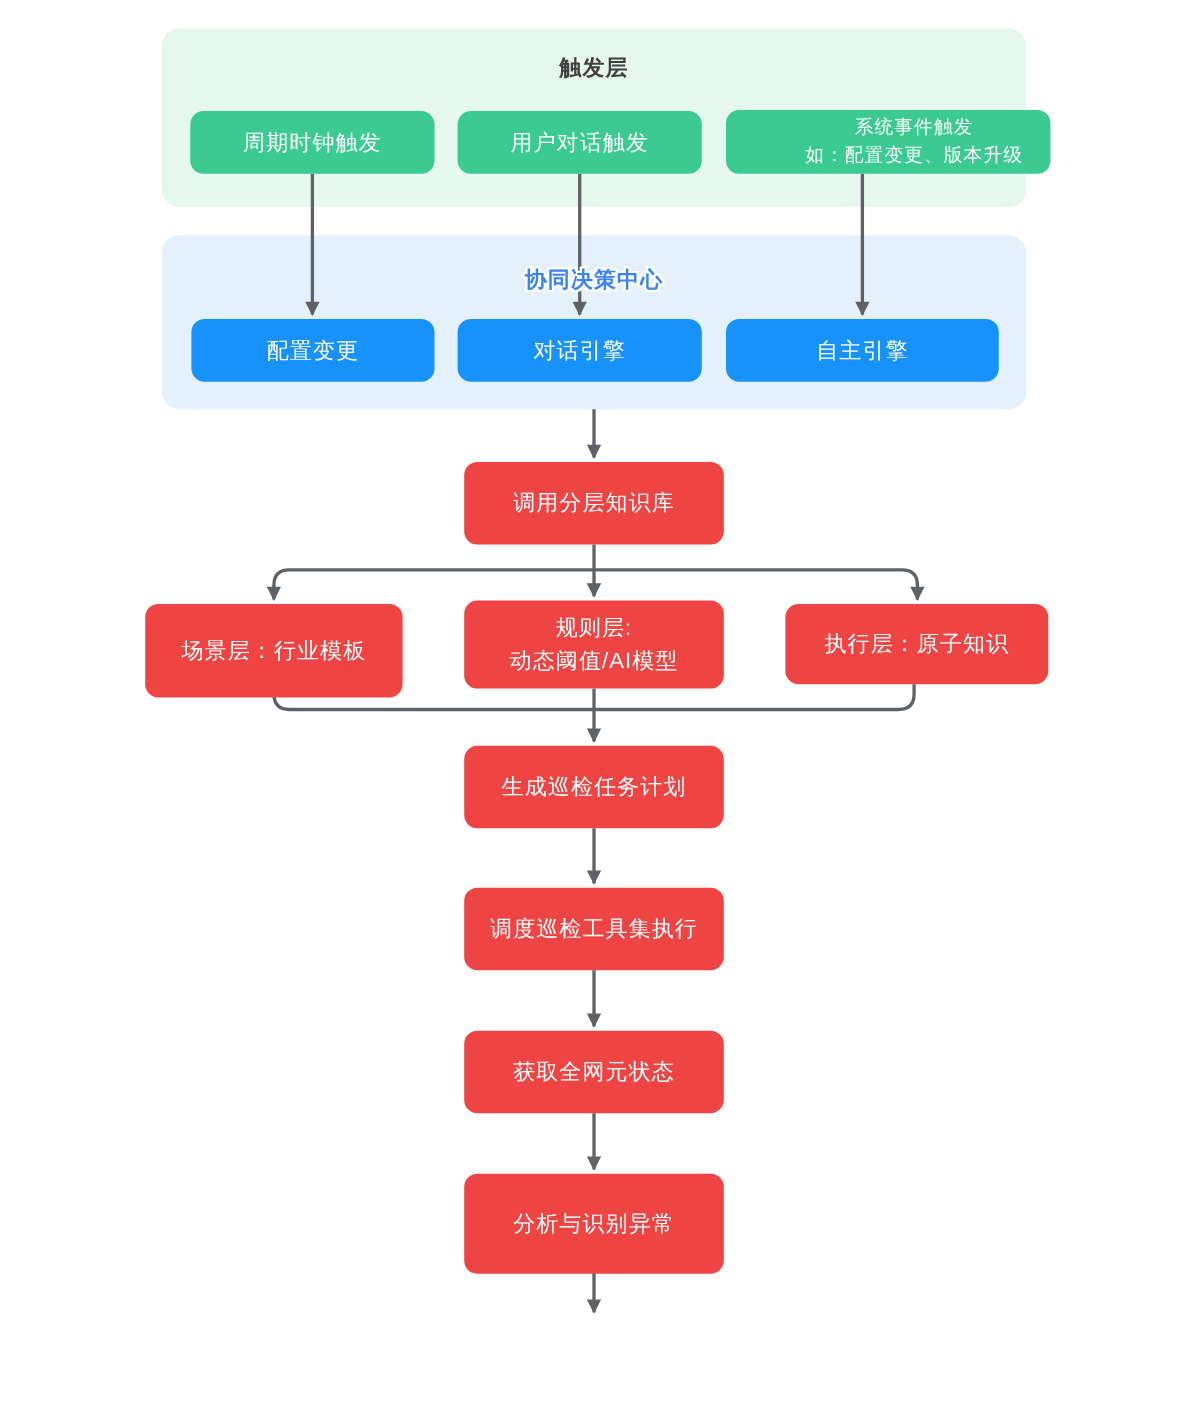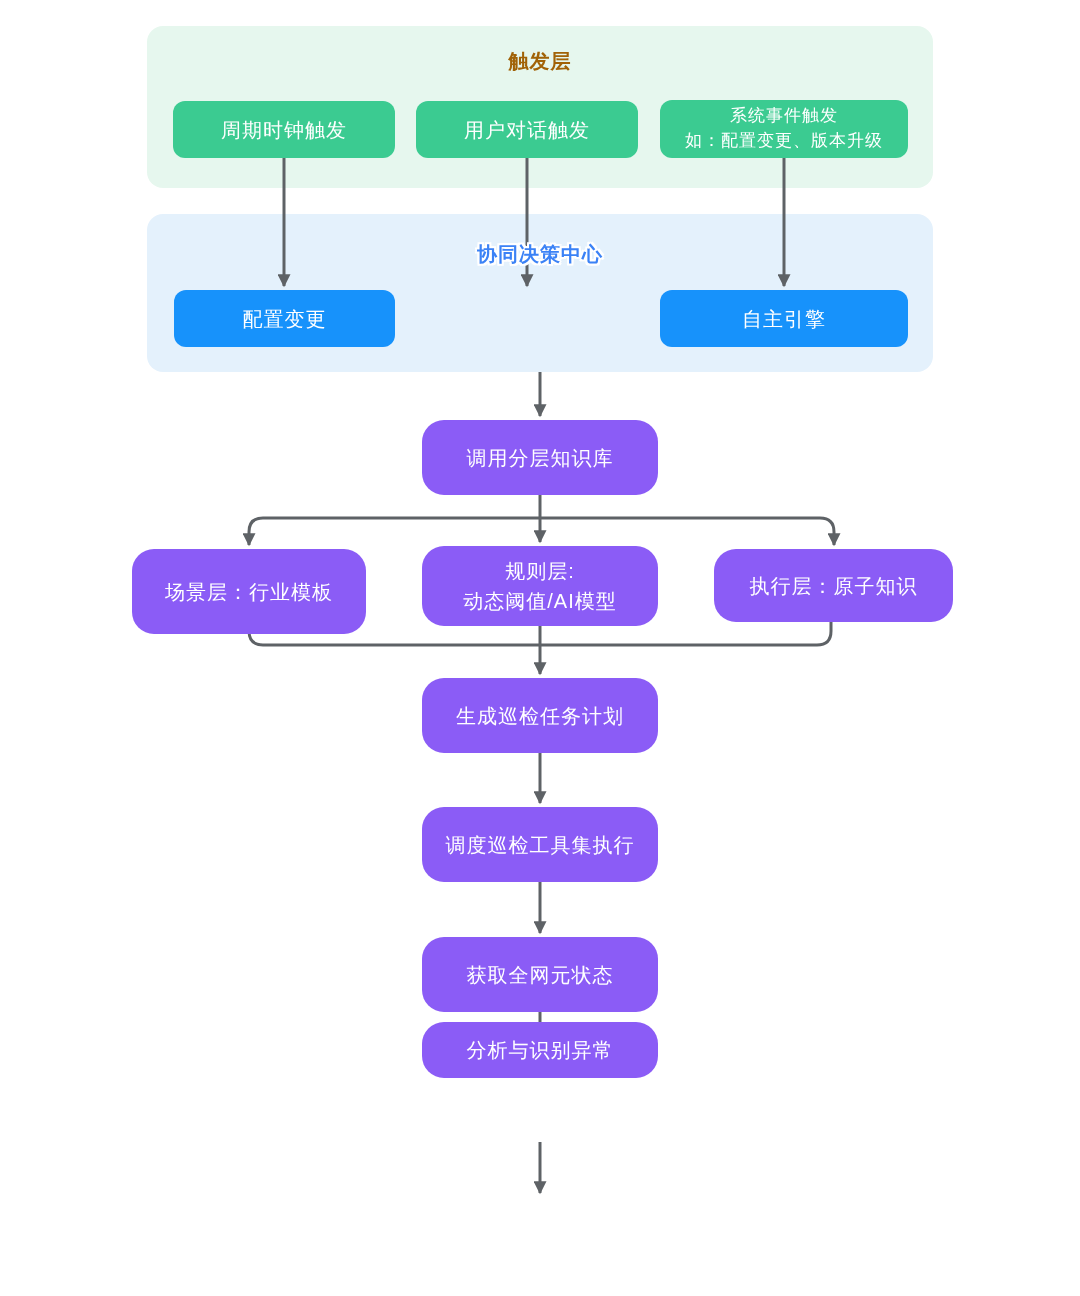--- a/index.html
+++ b/index.html
@@ -29,21 +29,21 @@
   }
   .section-title {
     position: absolute;
     left: 147px; width: 786px;
     text-align: center;
     font-size: 20px;
     font-weight: 700;
     z-index: 3;
     letter-spacing: 1px;
   }
-  .title-trigger { top: 48px; color: #a16207; }
+  .title-trigger { top: 48px; color: #404040; }
   .title-decision {
     top: 241px; color: #3b82f6;
     text-shadow:
       -2px -2px 0 #fff, 2px -2px 0 #fff, -2px 2px 0 #fff, 2px 2px 0 #fff,
       -2px 0 0 #fff, 2px 0 0 #fff, 0 -2px 0 #fff, 0 2px 0 #fff;
   }
   .node {
     position: absolute;
     display: flex;
     flex-direction: column;
@@ -52,41 +52,41 @@
     color: #ffffff;
     font-size: 20px;
     font-weight: 500;
     text-align: center;
     z-index: 2;
     letter-spacing: 1px;
     line-height: 1.4;
   }
   .node-green { background: #3bcb91; border-radius: 12px; }
   .node-blue  { background: #1792fb; border-radius: 12px; }
-  .node-flow  { background: #8b5cf6; border-radius: 22px; }
+  .node-flow  { background: #ef4444; border-radius: 12px; }
   .two-line { font-size: 17px; line-height: 1.45; }
 
   
   .g1 { left: 173px; top: 101px; width: 222px; height: 57px; }
   .g2 { left: 416px; top: 101px; width: 222px; height: 57px; }
-  .g3 { left: 660px; top: 100px; width: 248px; height: 58px; }
+  .g3 { left: 660px; top: 100px; width: 248px; height: 58px; padding-left: 47px; }
   
   .b1 { left: 174px; top: 290px; width: 221px; height: 57px; }
   .b2 { left: 416px; top: 290px; width: 222px; height: 57px; }
   .b3 { left: 660px; top: 290px; width: 248px; height: 57px; }
   
   .k  { left: 422px; top: 420px; width: 236px; height: 75px; }
   .kbl { left: 132px; top: 549px; width: 234px; height: 85px; }
   .kbm { left: 422px; top: 546px; width: 236px; height: 80px; line-height: 1.5; }
   .kbr { left: 714px; top: 549px; width: 239px; height: 73px; }
   
   .f1 { left: 422px; top: 678px;  width: 236px; height: 75px; }
   .f2 { left: 422px; top: 807px;  width: 236px; height: 75px; }
   .f3 { left: 422px; top: 937px;  width: 236px; height: 75px; }
-  .f4 { left: 422px; top: 1022px; width: 236px; height: 56px; }
+  .f4 { left: 422px; top: 1067px; width: 236px; height: 91px; }
   .f5 { left: 422px; top: 1197px; width: 236px; height: 75px; }
 </style>
 </head>
 <body>
 
 <div class="canvas">
 
   <div class="section sec-trigger"></div>
   <div class="section sec-decision"></div>
 
@@ -123,20 +123,23 @@
     <span>用户对话触发</span>
   </div>
   <div class="node node-green g3 two-line">
     <span>系统事件触发</span>
     <span>如：配置变更、版本升级</span>
   </div>
 
   <div class="node node-blue b1">
     <span>配置变更</span>
   </div>
+  <div class="node node-blue b2">
+    <span>对话引擎</span>
+  </div>
   <div class="node node-blue b3">
     <span>自主引擎</span>
   </div>
 
   <div class="node node-flow k">
     <span>调用分层知识库</span>
   </div>
 
   <div class="node node-flow kbl">
     <span>场景层：行业模板</span>

